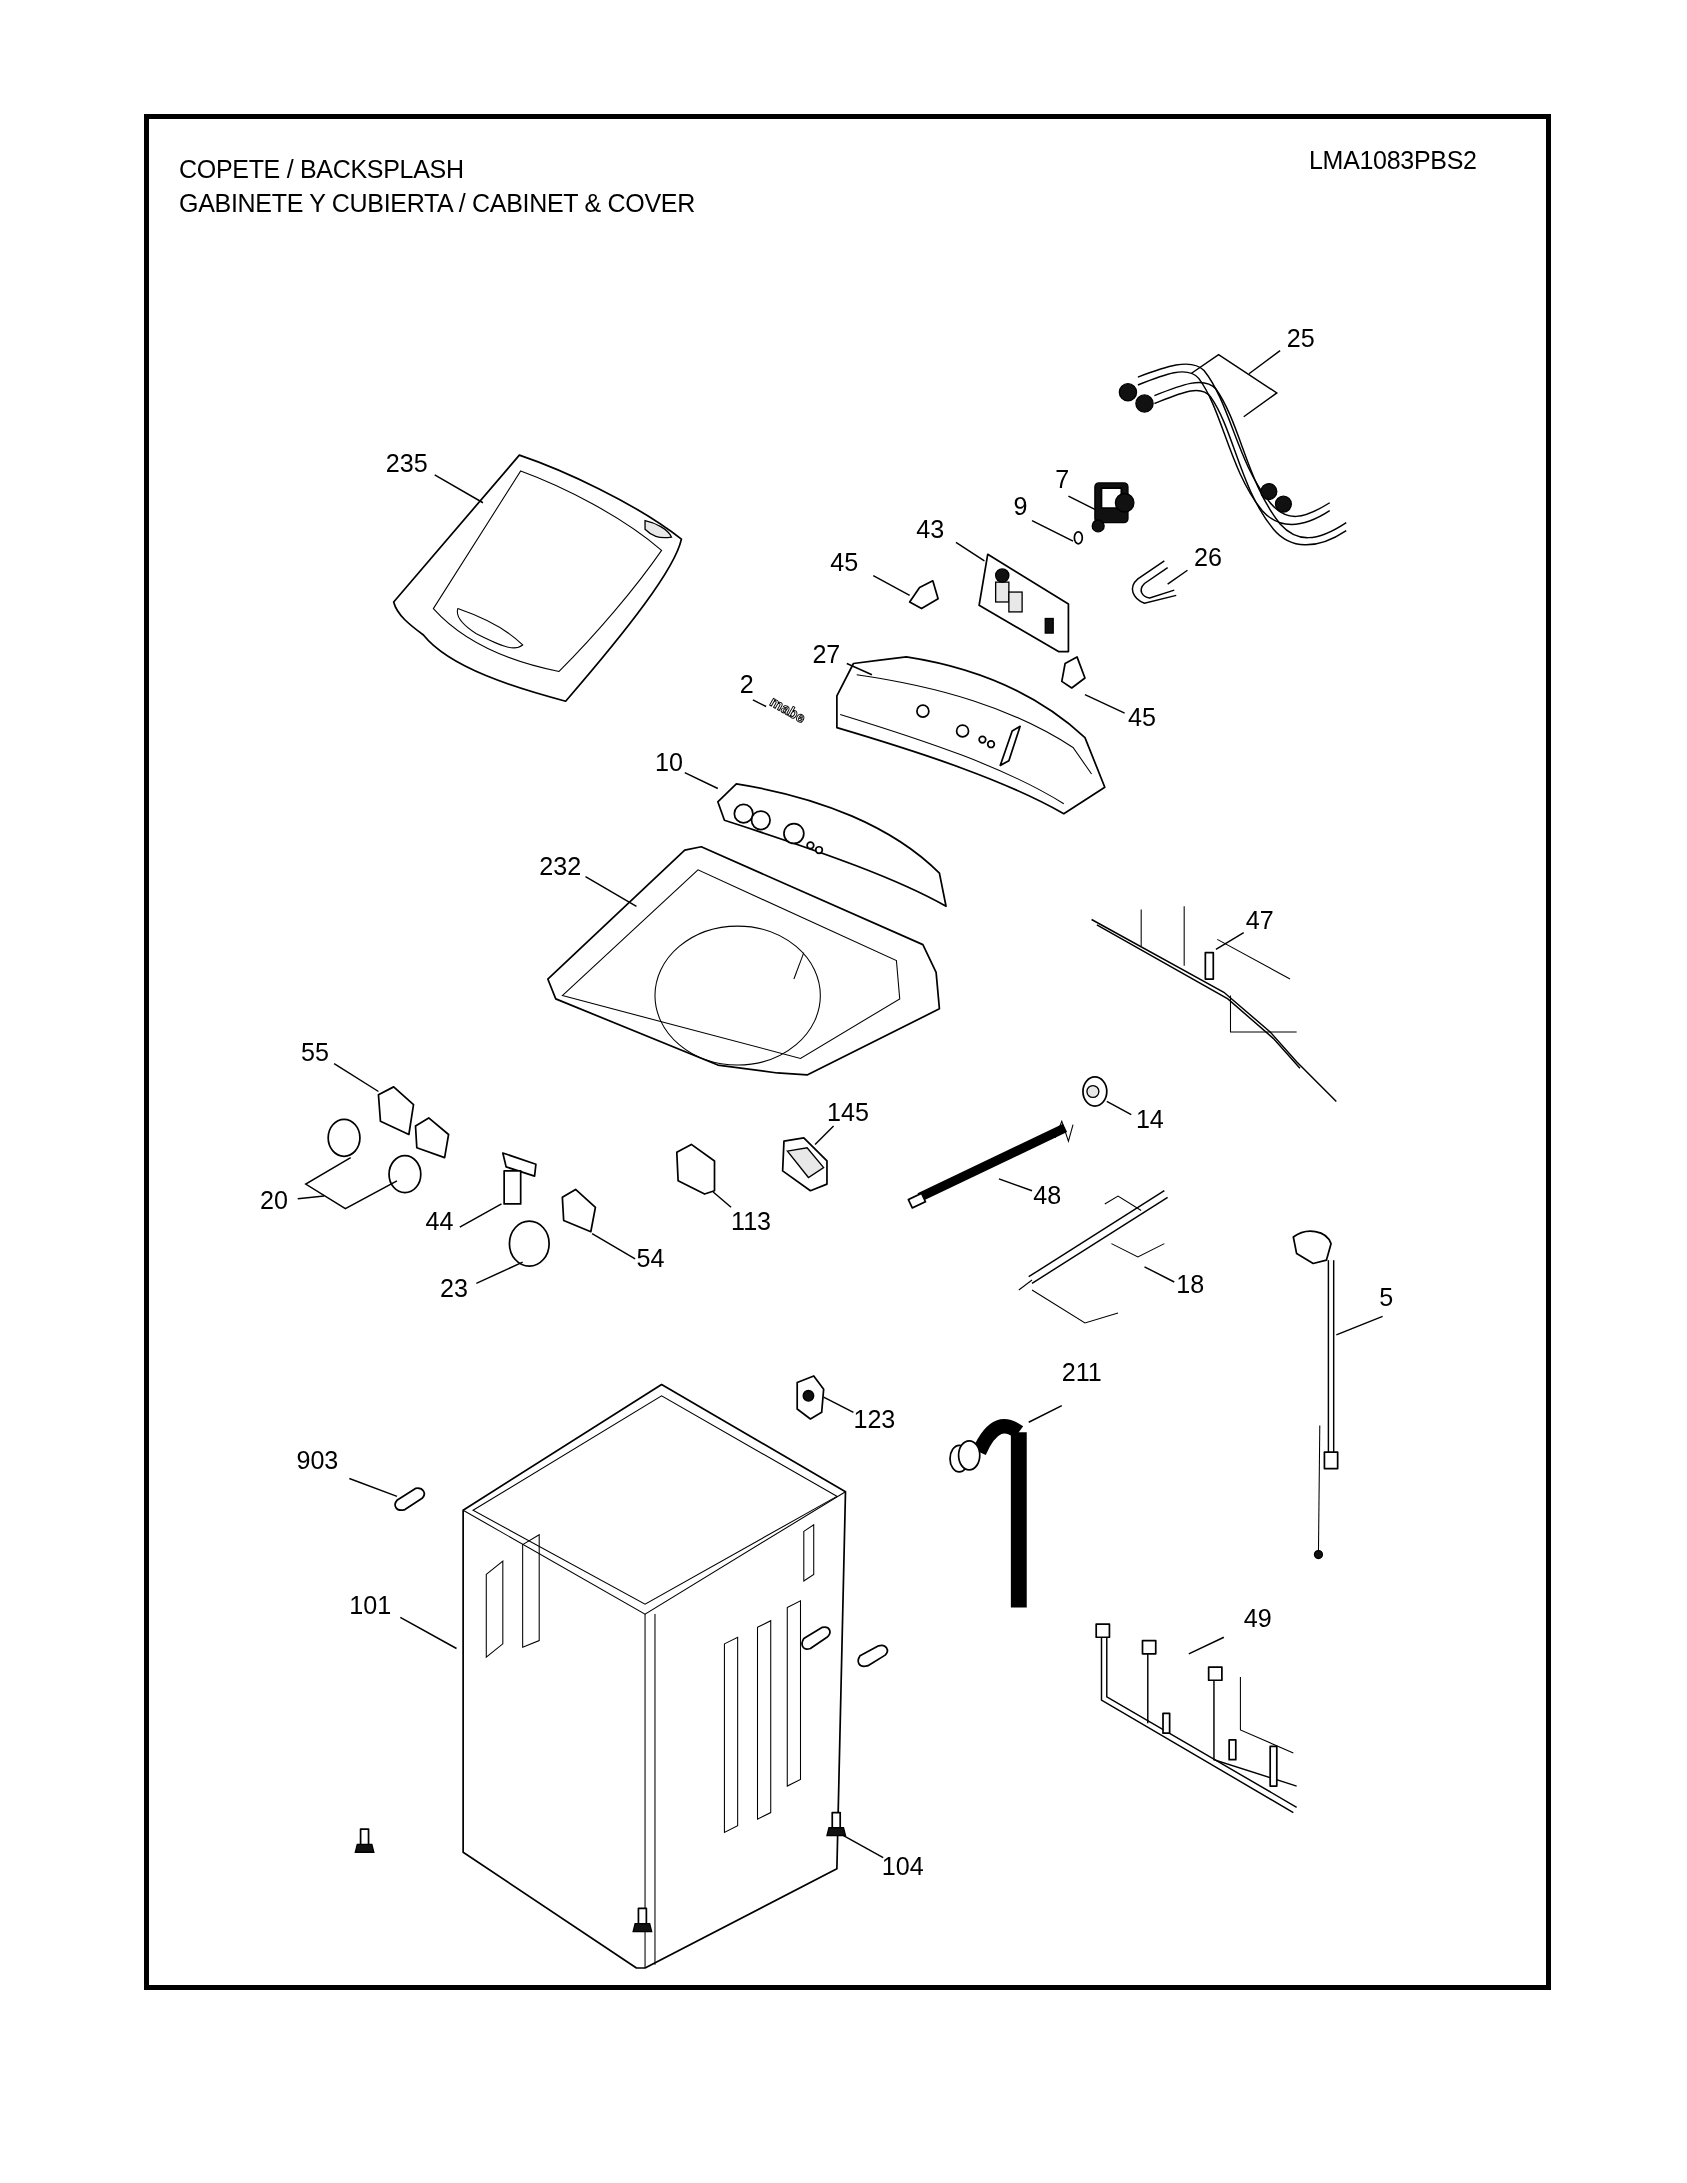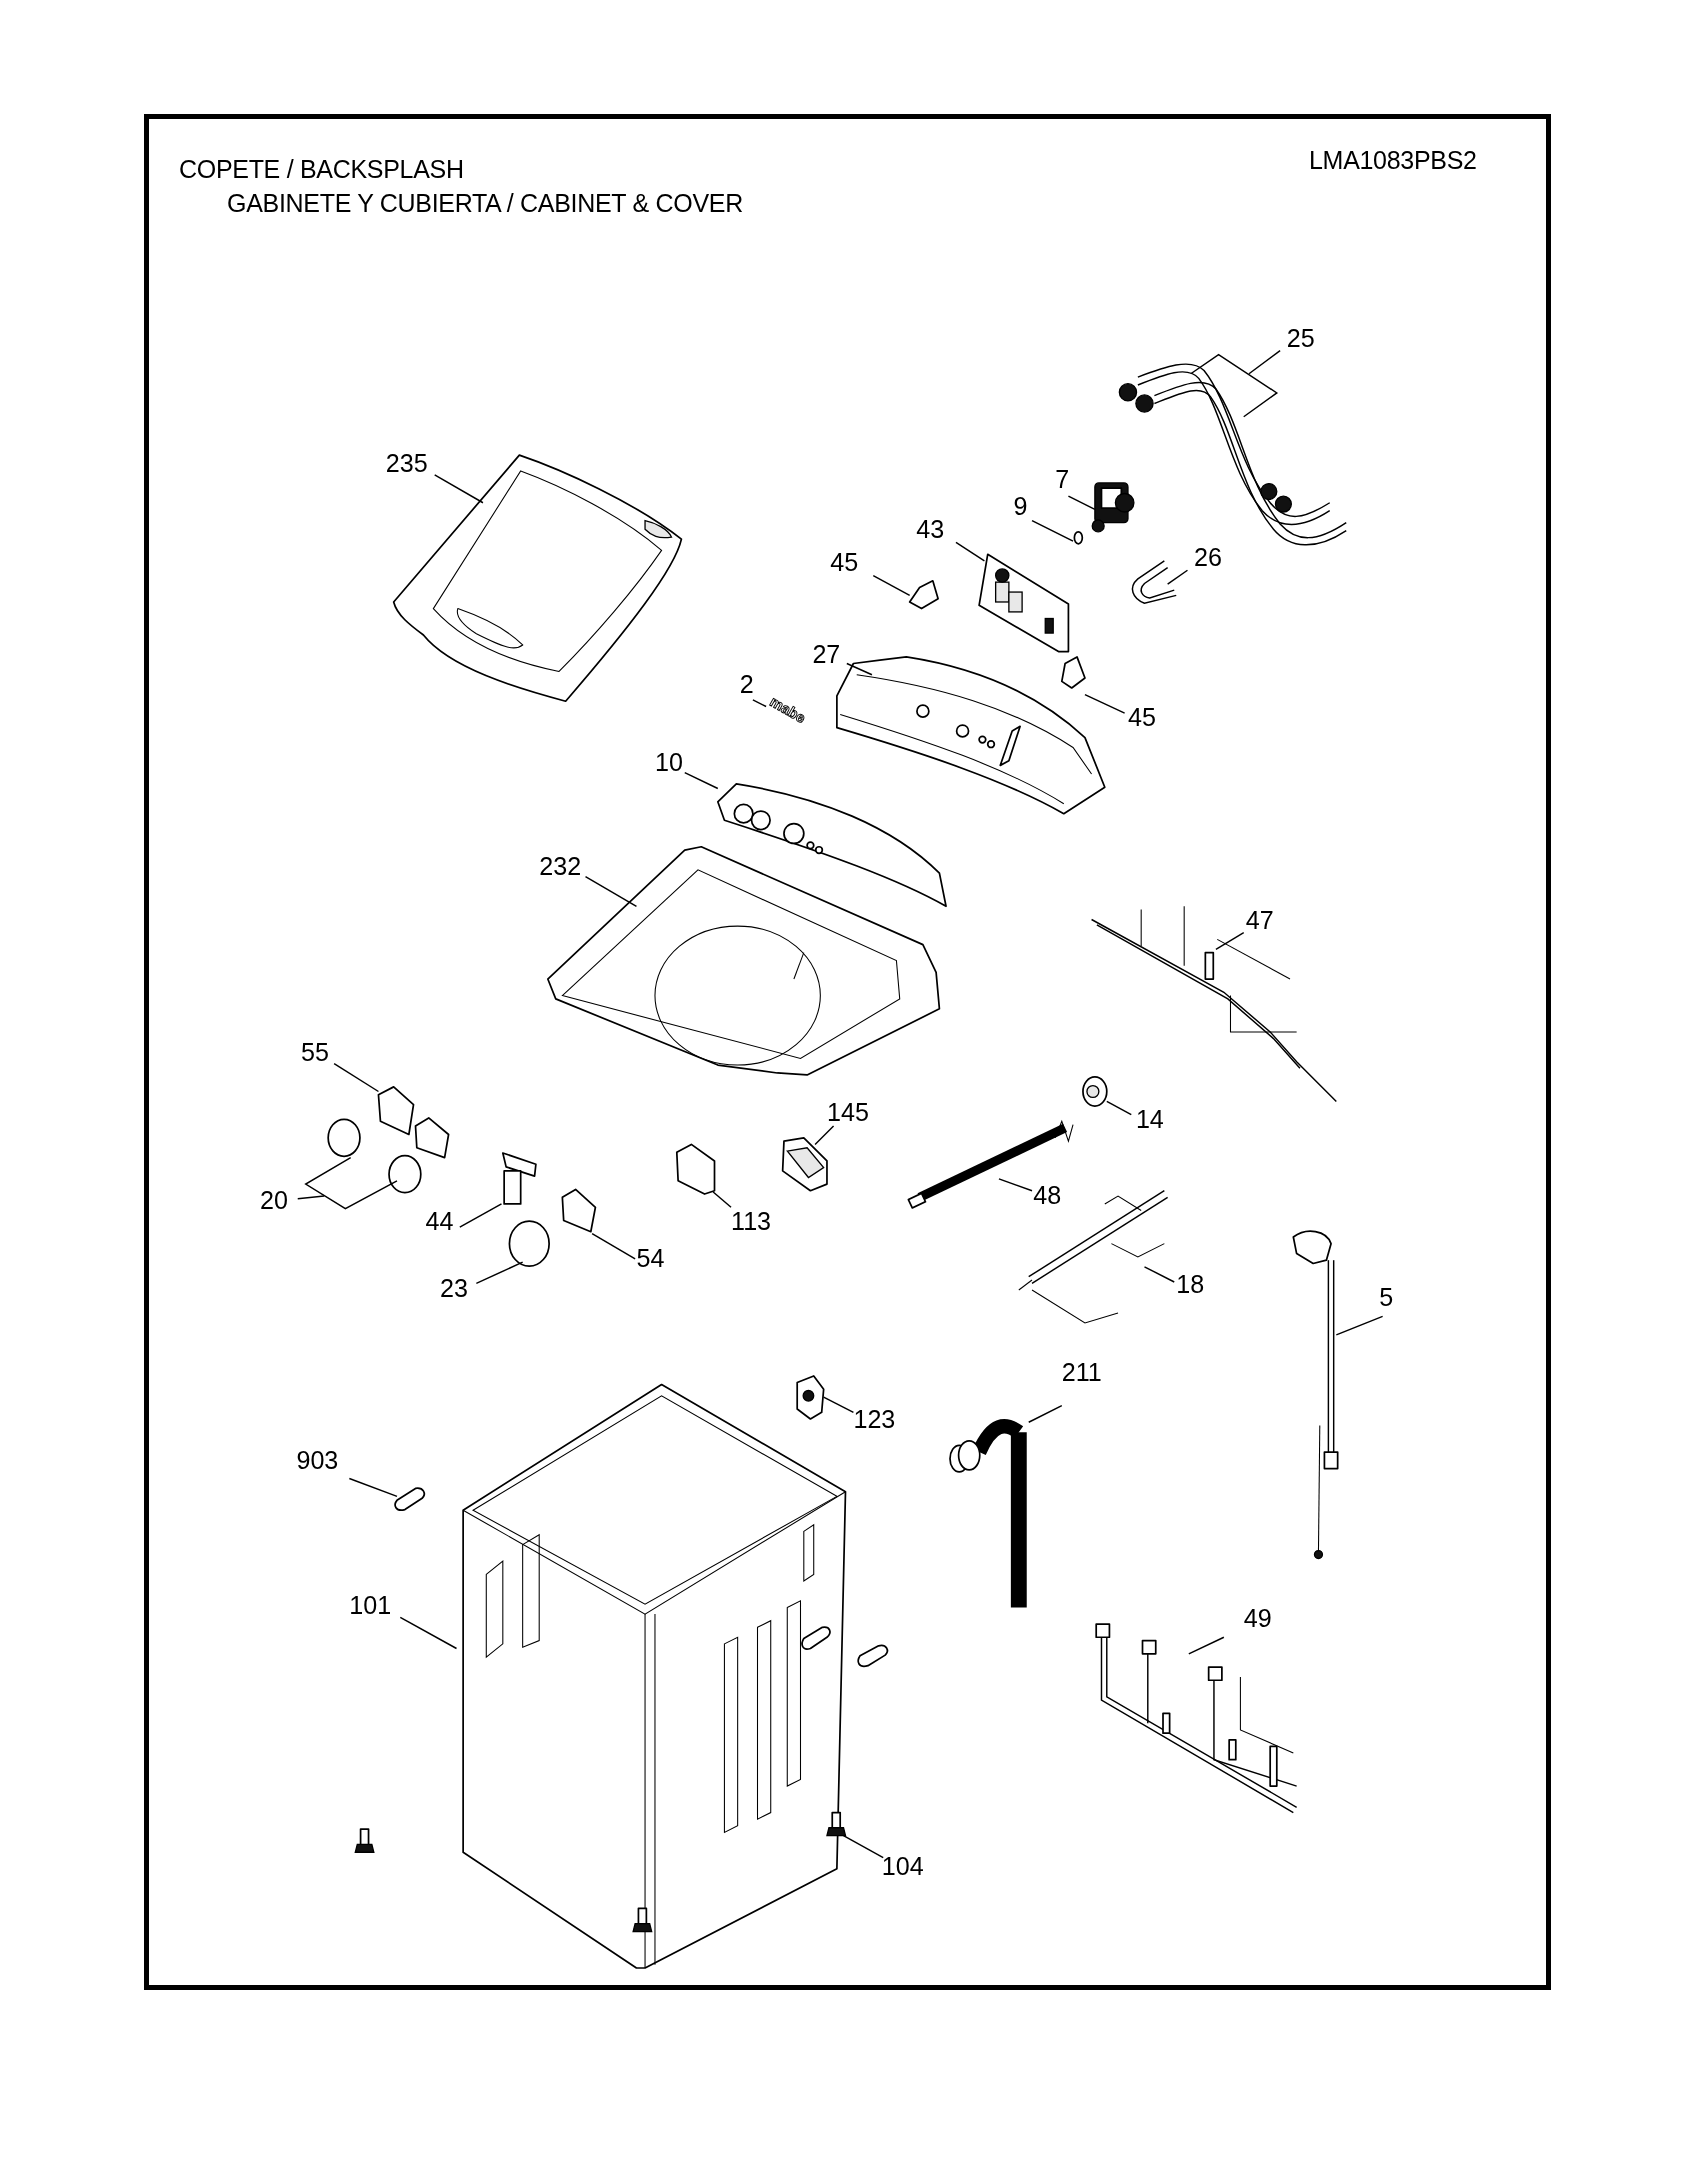--- a/index.html
+++ b/index.html
@@ -3,21 +3,21 @@
 <meta charset="utf-8">
 <style>
   html, body { margin: 0; padding: 0; background: #ffffff; }
   body { width: 1687px; height: 2183px; position: relative; overflow: hidden;
          font-family: "Liberation Sans", sans-serif; color: #000; }
   #sheet { position: absolute; left: 0; top: 0; width: 1687px; height: 1987px; }
   .frame { position: absolute; left: 144px; top: 114px; width: 1407px; height: 1876px;
            border: 5.3px solid #000; box-sizing: border-box; background: #fff; }
   .hdr { position: absolute; font-size: 25px; line-height: 32px; letter-spacing: -0.3px; }
   #title1 { left: 179px; top: 153px; }
-  #title2 { left: 179px; top: 187px; margin-left: 48px; }
+  #title2 { left: 179px; top: 187px; }
   #model  { left: 1309px; top: 144px; }
   svg#diagram { position: absolute; left: 0; top: 0; width: 1687px; height: 2183px; }
   svg text.callout { font-family: "Liberation Sans", sans-serif; font-size: 38px; fill: #000; }
   .ln { stroke: #000; stroke-width: 2.2; fill: none; }
   .thin { stroke: #000; stroke-width: 1.6; fill: none; }
   .part { stroke: #000; stroke-width: 2.6; fill: #fff; stroke-linejoin: round; }
   .dark { stroke: #000; stroke-width: 2; fill: #111; }
   .grey { stroke: #000; stroke-width: 2; fill: #e8e8e8; }
 </style>
 </head>

